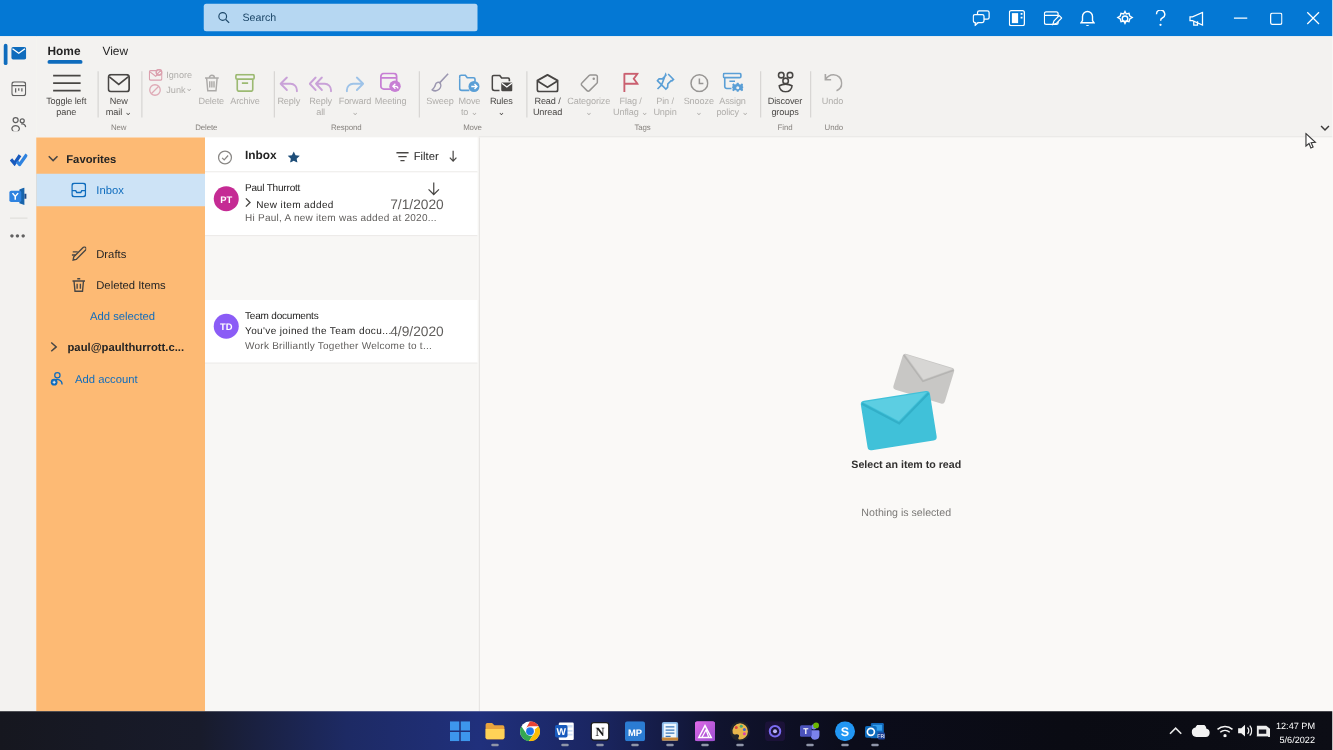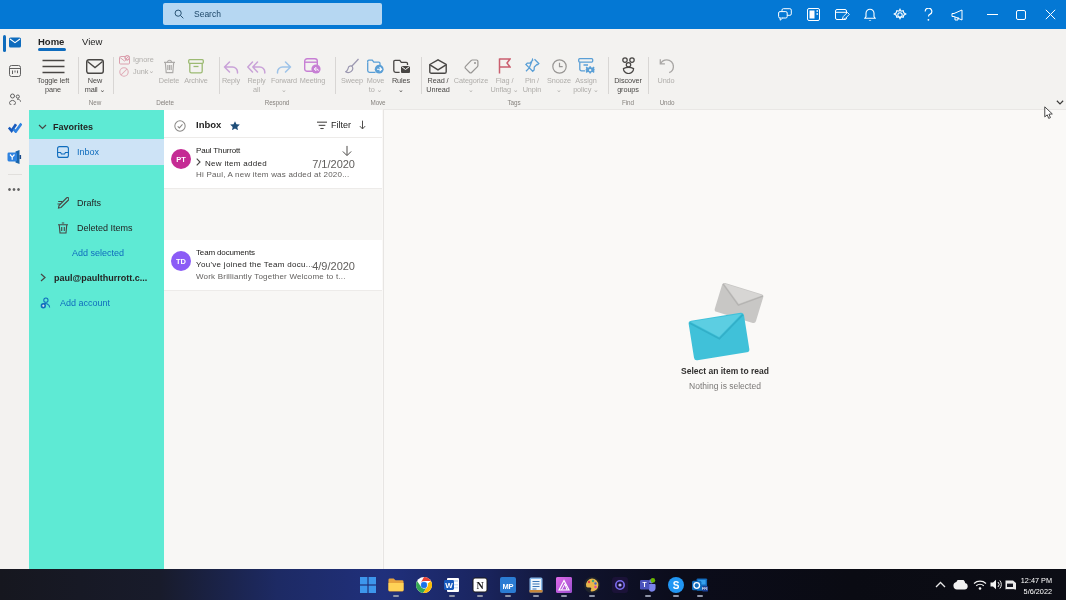--- a/index.html
+++ b/index.html
@@ -17,21 +17,21 @@
   .rbtn{position:absolute;top:55px;text-align:center;font-size:7.3px;line-height:9px;
         letter-spacing:-0.1px;color:#4a4846;white-space:pre-line}
   .rbtn.dis{color:#b0aeab}
   .rbtn .ic{display:flex;align-items:flex-end;justify-content:center;height:19px;margin-bottom:2px}
   .vsep{position:absolute;top:57px;height:37px;width:1px;background:#d8d6d4}
   .glabel{position:absolute;top:99px;font-size:6.3px;color:#87837f;text-align:center;letter-spacing:-0.1px}
   
   #rail{position:absolute;left:0;top:29px;width:29px;height:540px;background:#f3f2f0}
   .railic{position:absolute;left:0;width:29px;display:flex;justify-content:center}
   
-  #folders{position:absolute;left:29px;top:110px;width:135px;height:459px;background:#5eead4;font-size:9px;color:#242424}
+  #folders{position:absolute;left:29px;top:110px;width:135px;height:459px;background:#fdba74;font-size:9px;color:#242424}
   .frow{position:absolute;left:0;width:135px;height:25px;display:flex;align-items:center}
   .ficon{width:12px;height:12px;margin-right:8px;flex:none}
   
   #list{position:absolute;left:164px;top:110px;width:218px;height:459px;background:#f8f7f5}
   #listhead{position:absolute;left:0;top:0;width:218px;height:27px;background:#fff;border-bottom:1px solid #edebe9}
   .mrow{position:absolute;left:0;width:218px;height:50px;background:#fff;border-bottom:1px solid #edebe9}
   .av{position:absolute;left:7px;top:11px;width:20px;height:20px;border-radius:50%;
       color:#fff;font-size:7.5px;font-weight:bold;display:flex;align-items:center;justify-content:center}
   .mt1{position:absolute;left:32px;top:8px;font-size:8px;color:#1b1a19;white-space:nowrap;letter-spacing:-0.15px}
   .mt2{position:absolute;left:32px;top:19.5px;font-size:8px;color:#201f1e;white-space:nowrap;letter-spacing:0.3px}
@@ -452,21 +452,21 @@
     <path d="M50.1 9.5l20.9 15.7L91.9 9.5" fill="none" stroke="#b5b4b2" stroke-width="1.3"></path>
     <path d="M51 8.7l20 15 20-15z" fill="#d7d6d4"></path>
   </g>
   <g transform="rotate(-9 51 56.5)">
     <rect x="23" y="36.5" width="56" height="40" rx="3" fill="#40c1d9"></rect>
     <path d="M24 38.6l27 20.2 27-20.2" fill="none" stroke="#32afc8" stroke-width="1.7"></path>
     <path d="M25.1 37.5l25.9 19.4 25.9-19.4z" fill="#5ccee2"></path>
   </g>
 </svg>
 <div class="abs" style="left:575px;top:366px;width:300px;text-align:center;font-size:8.5px;font-weight:bold;color:#323130">Select an item to read</div>
-<div class="abs" style="left:575px;top:381px;width:300px;text-align:center;font-size:8.5px;color:#7a7876">Nothing is selected</div>
+<div class="abs" style="left:575px;top:405px;width:300px;text-align:center;font-size:8.5px;color:#7a7876">Nothing is selected</div>
 
 <svg class="abs" style="left:1056px;top:100px" width="8" height="5.5" viewBox="0 0 10 7">
     <path d="M1 1l4 4 4-4" fill="none" stroke="#3b3a39" stroke-width="1.5"></path>
   </svg>
 <svg class="abs" style="left:1044px;top:106px" width="10" height="14" viewBox="0 0 13 18">
     <path d="M1 1v13l3.2-2.6 1.9 4.6 2.3-1-2-4.4 4.4-.4z" fill="#fff" stroke="#3c3c3c" stroke-width="1.2"></path>
   </svg>
 
 <div id="taskbar"></div>
 <div id="tbicons">

